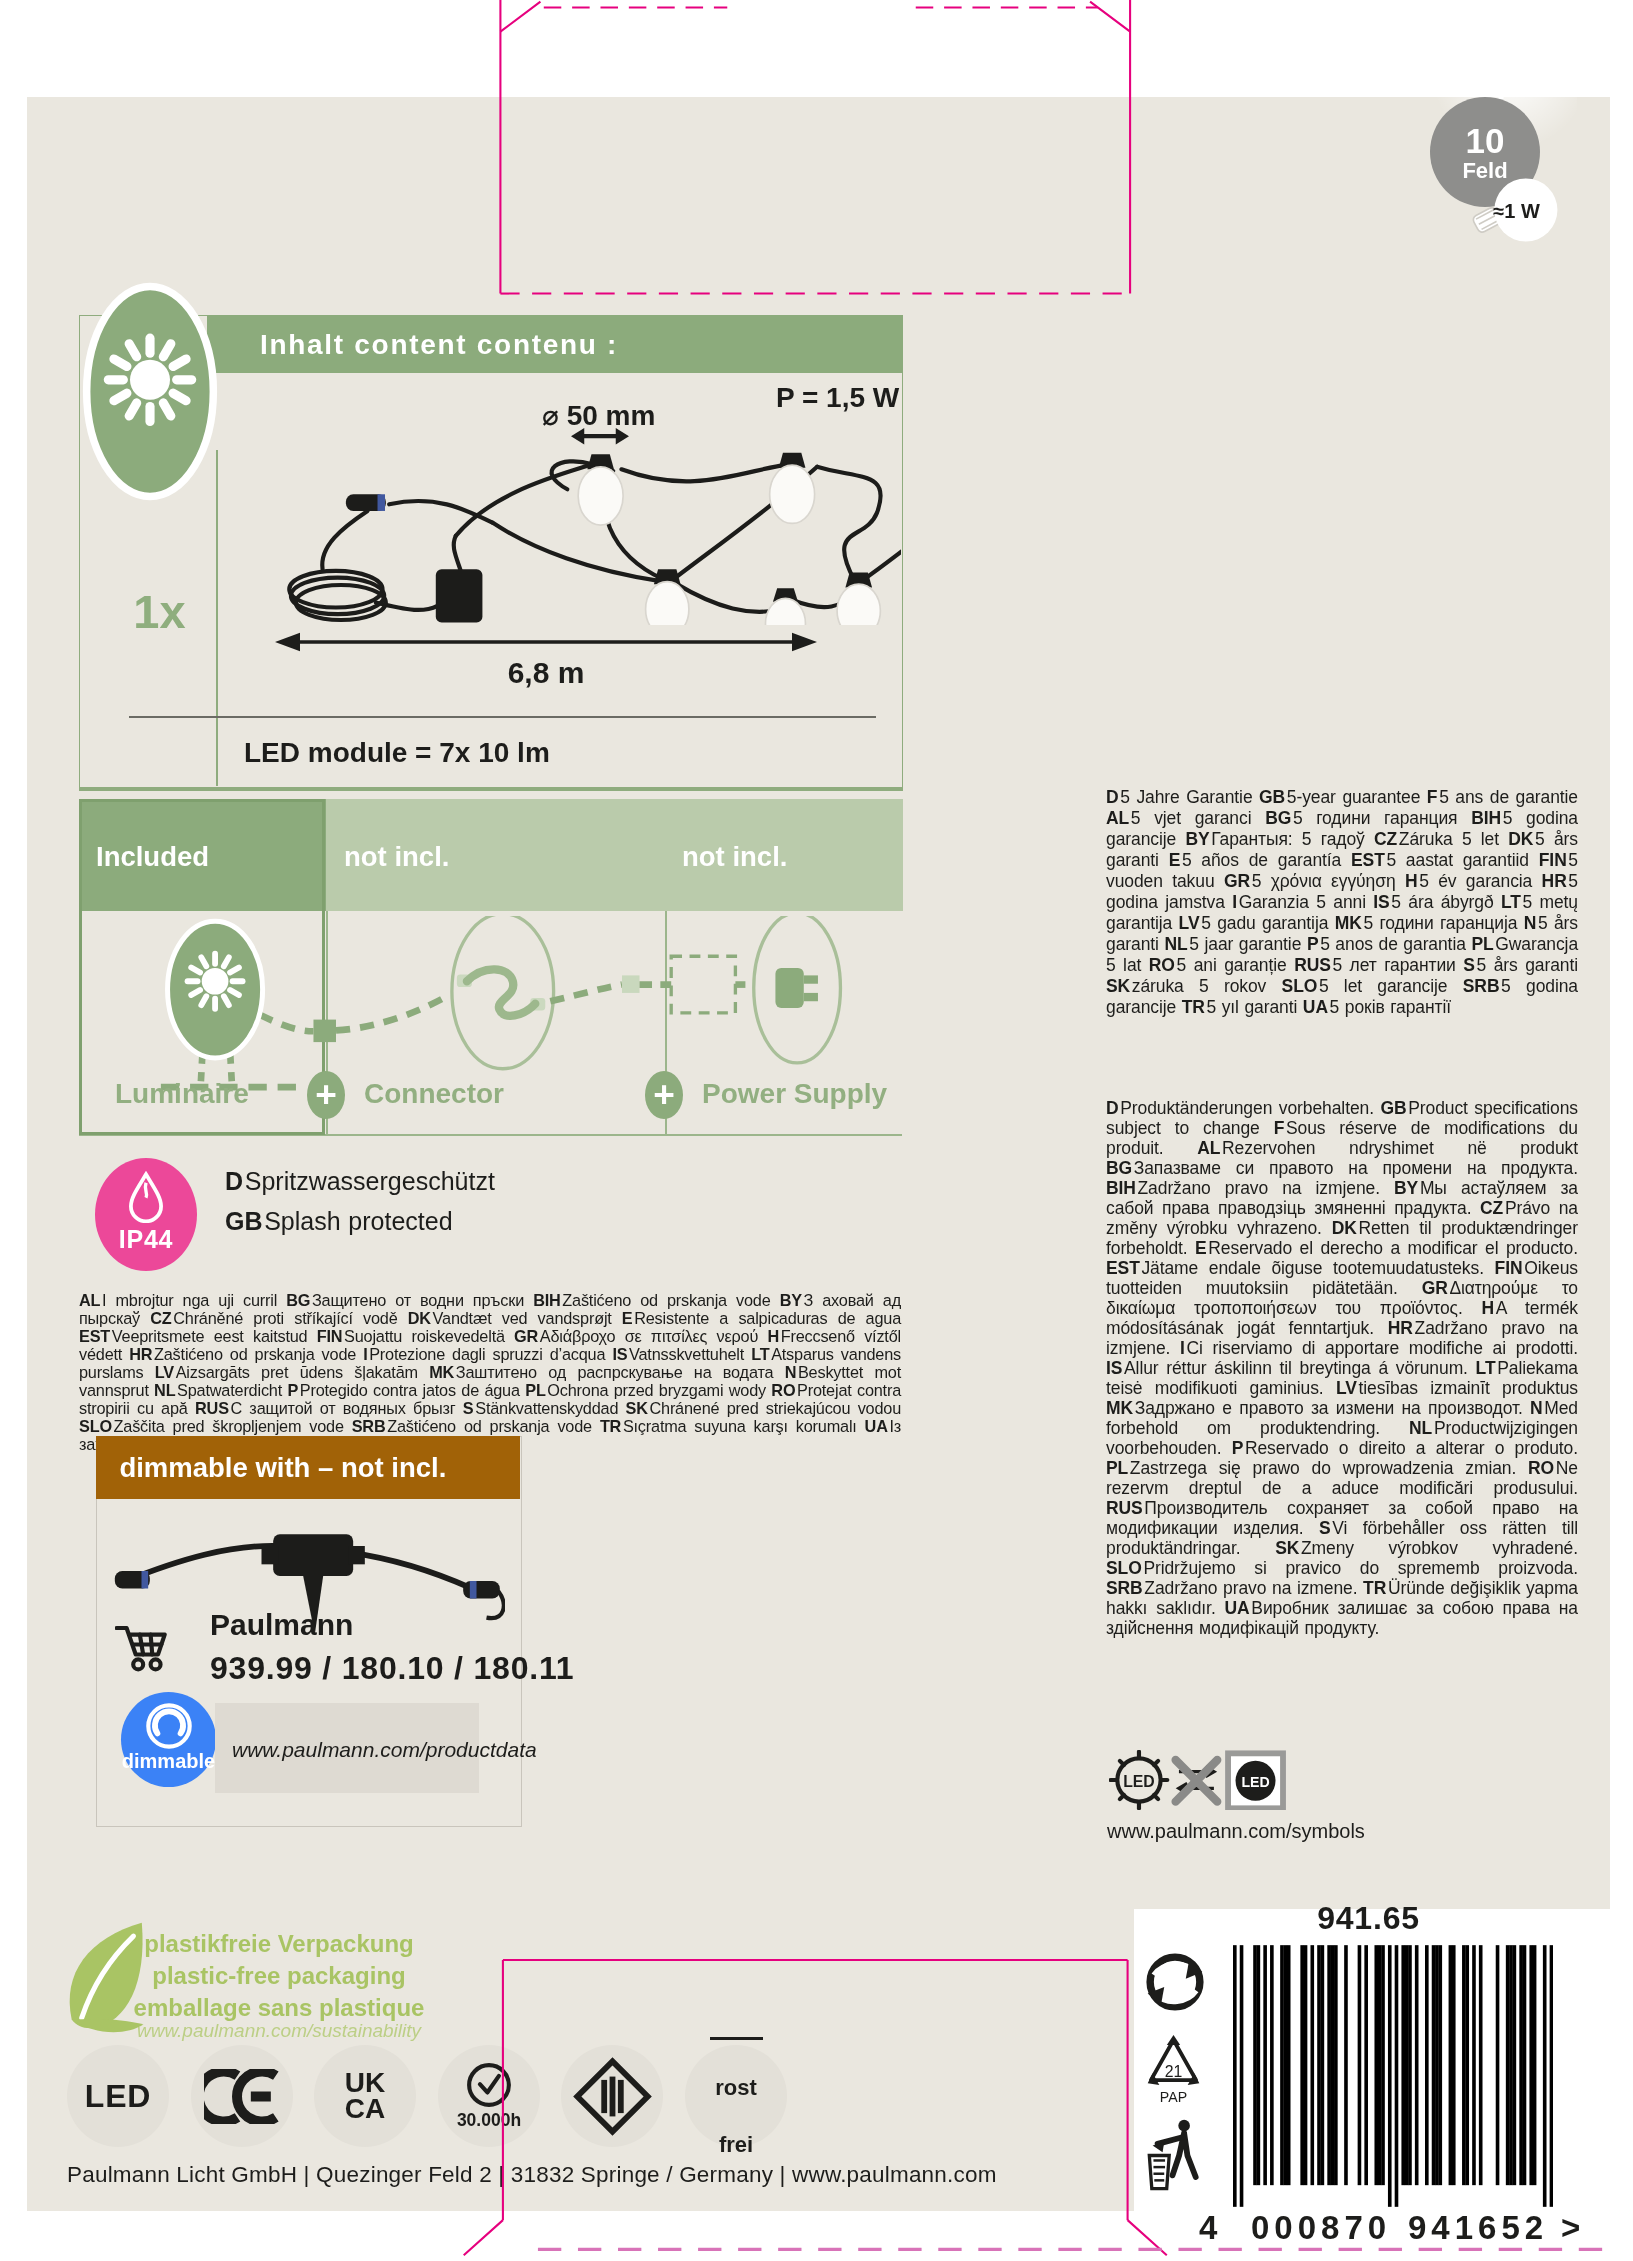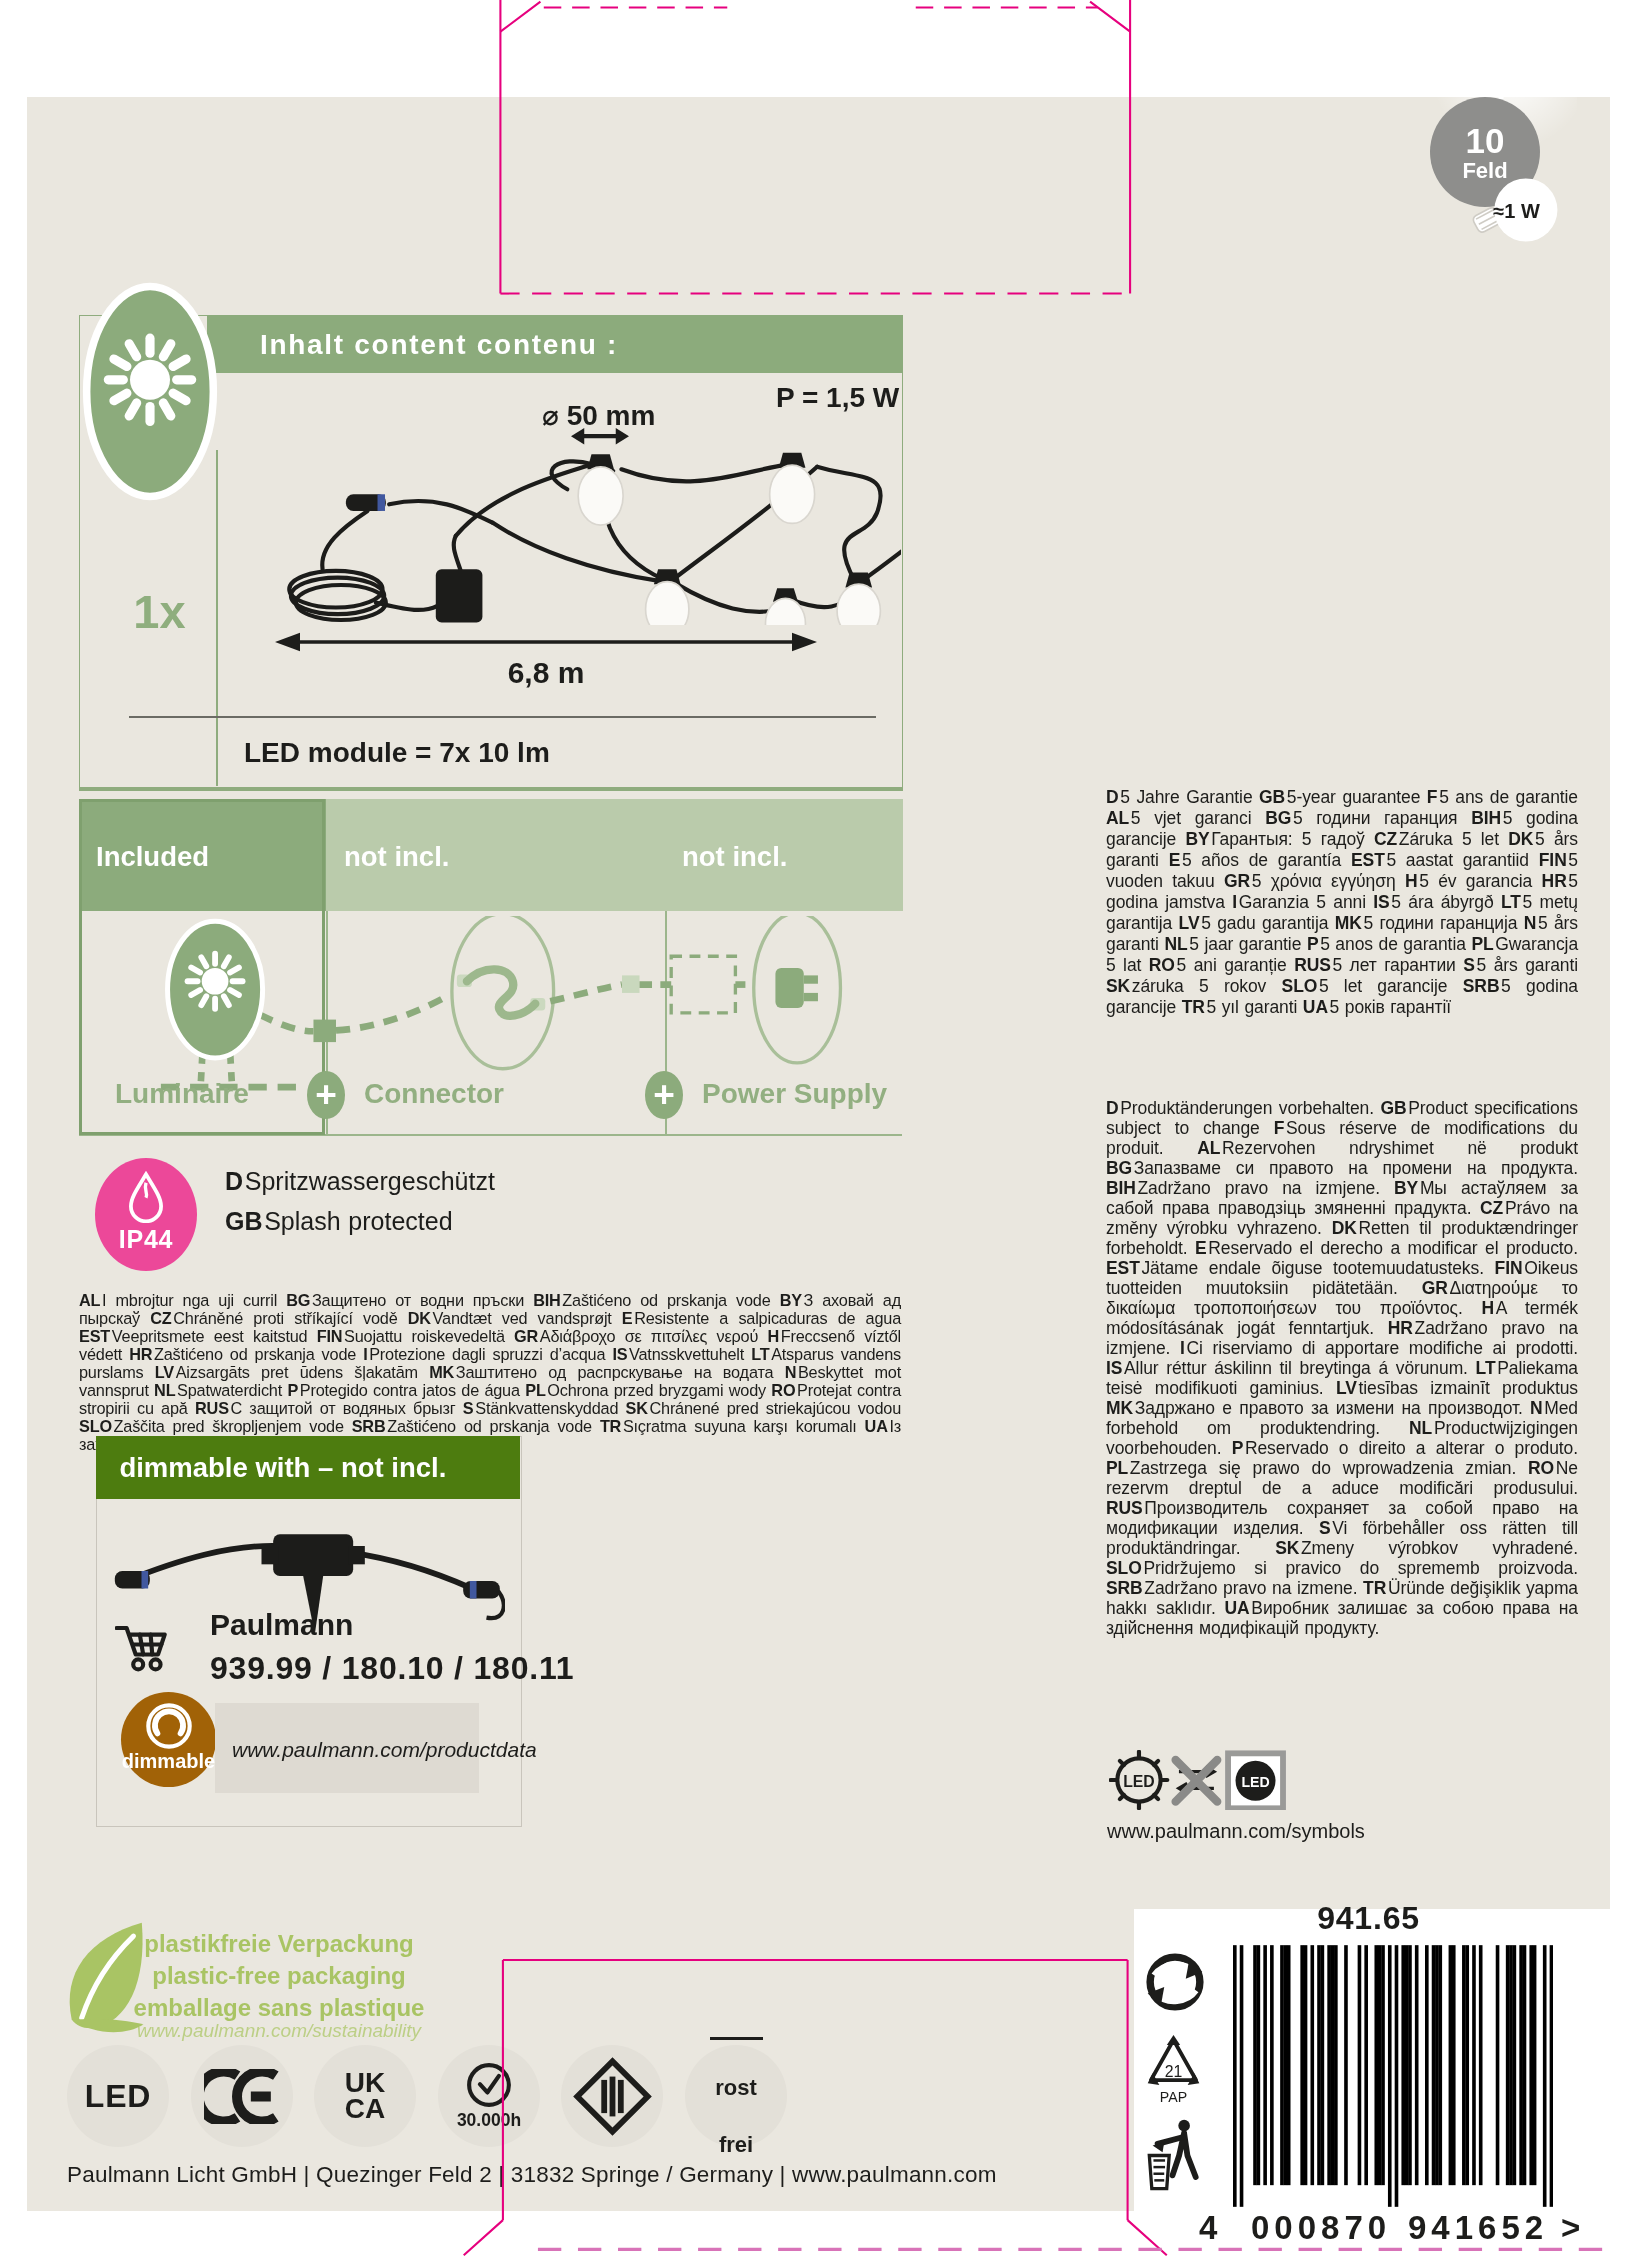--- a/index.html
+++ b/index.html
@@ -25,24 +25,24 @@
          display:flex;align-items:center;justify-content:center;font-size:37px;font-weight:bold;}
   .vline{background:#9CB68C;width:1.7px;}
   .hline{background:#9CB68C;height:1.7px;}
   .col1frame{border:3.3px solid #7FA06E;}
   
   .ipcircle{background:#ec4899;border-radius:50%;color:#fff;text-align:center;}
   .iptxt{font-size:25px;line-height:40px;white-space:nowrap;}
   .smallpara{font-size:16.3px;line-height:18px;text-align:justify;letter-spacing:-0.2px;}
   
   .dimbox{border:1.3px solid #C9C5BC;background:#EAE7DF;}
-  .dimhdr{background:#4d7c0f;color:#fff;font-size:27.5px;font-weight:bold;display:flex;align-items:center;}
+  .dimhdr{background:#a16207;color:#fff;font-size:27.5px;font-weight:bold;display:flex;align-items:center;}
   .brand{font-size:30px;font-weight:bold;}
   .skus{font-size:32px;font-weight:bold;letter-spacing:0.8px;white-space:nowrap;}
-  .dimbadge{background:#a16207;border-radius:50%;}
+  .dimbadge{background:#3b82f6;border-radius:50%;}
   .greybox{background:#DEDAD2;}
   
   .ecoline{color:#A9C464;font-size:24px;font-weight:bold;line-height:31px;text-align:center;white-space:nowrap;}
   .ecourl{color:#BCCF86;font-size:19px;font-style:italic;text-align:center;white-space:nowrap;}
   .badge{background:#E3E0D8;border-radius:50%;width:102px;height:102px;display:flex;
          flex-direction:column;align-items:center;justify-content:center;}
   .footer{font-size:22.5px;letter-spacing:0.2px;white-space:nowrap;}
   
   .rcol{width:472px;font-size:17.5px;text-align:justify;letter-spacing:-0.1px;}
   .rurl{font-size:20px;}

